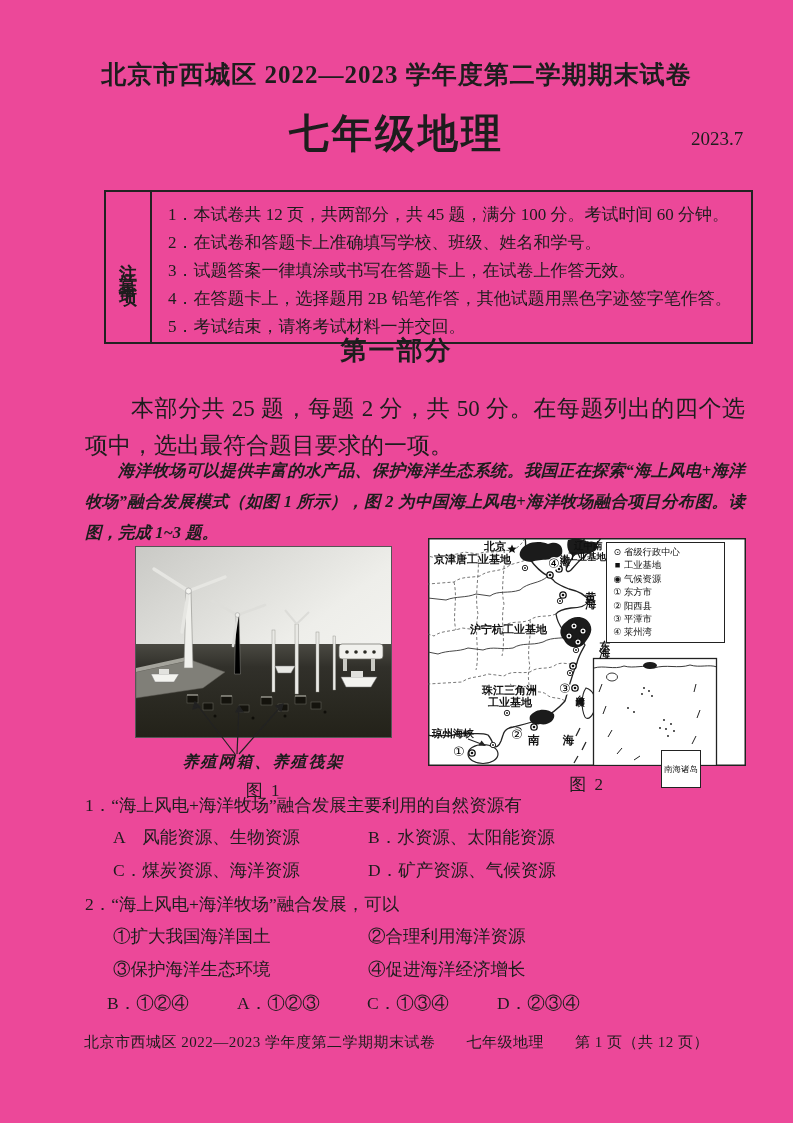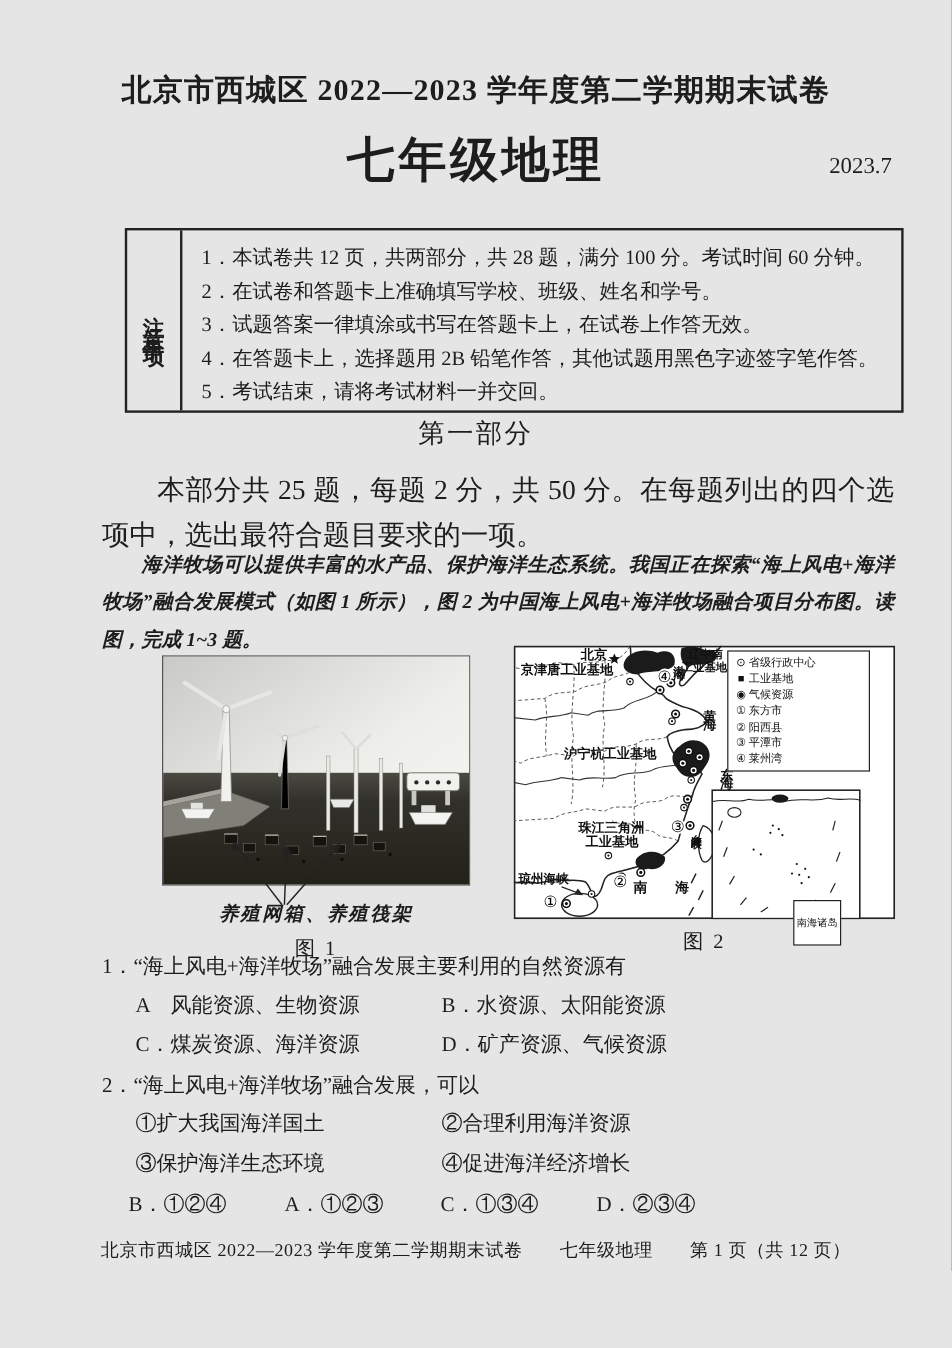--- a/index.html
+++ b/index.html
@@ -1,30 +1,30 @@
 <!DOCTYPE html>
 <html><head>
 <meta charset="utf-8">
 <style>
   html,body{margin:0;padding:0;background:#9a9a9a;}
-  .page{position:relative;width:793px;height:1123px;margin:0 auto;background:#e5e5e5;
+  .page{position:relative;width:793px;height:1123px;margin:0 auto;background:#ec4899;
         font-family:"Liberation Serif","DejaVu Serif",serif;color:#1d1d1d;overflow:hidden;}
   .abs{position:absolute;}
   
   .title{top:58px;left:0;width:100%;text-align:center;font-size:25px;font-weight:bold;letter-spacing:1px;}
   .subject{top:106px;left:0;width:100%;text-align:center;font-size:40px;font-weight:bold;letter-spacing:3px;}
   .date{top:128px;left:691px;font-size:19px;}
   
   .notice{top:190px;left:104px;width:645px;height:150px;border:2px solid #222;display:flex;background:transparent;}
   .notice-label{width:44px;border-right:2px solid #222;display:flex;align-items:center;justify-content:center;}
   .vtext{writing-mode:vertical-rl;text-orientation:upright;font-size:18px;letter-spacing:9px;font-weight:bold;}
   .notice-items{flex:1;padding:9px 8px 0 16px;}
   .notice-items div{font-size:17px;line-height:28px;white-space:nowrap;}
   
-  .part-heading{top:346px;left:0;width:100%;text-align:center;font-size:22px;font-weight:400;letter-spacing:2px;}
+  .part-heading{top:333px;left:0;width:100%;text-align:center;font-size:26px;font-weight:700;letter-spacing:2px;}
   .intro{top:390px;left:85px;width:660px;font-size:23px;line-height:37px;text-indent:2em;text-align:justify;}
   .passage{top:455px;left:85px;width:660px;font-size:16.5px;line-height:31px;text-indent:2em;text-align:justify;
            font-style:italic;font-weight:600;}
   
   .fig1{top:546px;left:135px;width:257px;text-align:center;}
   .fig1 svg{display:block;}
   .annotation{font-size:16px;font-style:italic;font-weight:600;margin-top:-6px;letter-spacing:2px;}
   .caption{font-size:17px;margin-top:6px;letter-spacing:2px;}
   .fig2{top:538px;left:428px;width:318px;}
   .map-wrap{position:relative;width:318px;height:228px;font-family:"Liberation Sans","DejaVu Sans",sans-serif;}
@@ -56,21 +56,21 @@
 
   <div class="abs title">北京市西城区 2022—2023 学年度第二学期期末试卷</div>
   <div class="abs subject">七年级地理</div>
   <div class="abs date">2023.7</div>
 
   <div class="abs notice">
     <div class="notice-label">
       <div class="vtext">注意事项</div>
     </div>
     <div class="notice-items">
-      <div>1．本试卷共 12 页，共两部分，共 28 题，满分 100 分。考试时间 60 分钟。</div>
+      <div>1．本试卷共 12 页，共两部分，共 45 题，满分 100 分。考试时间 60 分钟。</div>
       <div>2．在试卷和答题卡上准确填写学校、班级、姓名和学号。</div>
       <div>3．试题答案一律填涂或书写在答题卡上，在试卷上作答无效。</div>
       <div>4．在答题卡上，选择题用 2B 铅笔作答，其他试题用黑色字迹签字笔作答。</div>
       <div>5．考试结束，请将考试材料一并交回。</div>
     </div>
   </div>
 
   <div class="abs part-heading">第一部分</div>
   <div class="abs intro">本部分共 25 题，每题 2 分，共 50 分。在每题列出的四个选项中，选出最符合题目要求的一项。</div>
   <div class="abs passage">海洋牧场可以提供丰富的水产品、保护海洋生态系统。我国正在探索“海上风电+海洋牧场”融合发展模式（如图 1 所示），图 2 为中国海上风电+海洋牧场融合项目分布图。读图，完成 1~3 题。</div>

